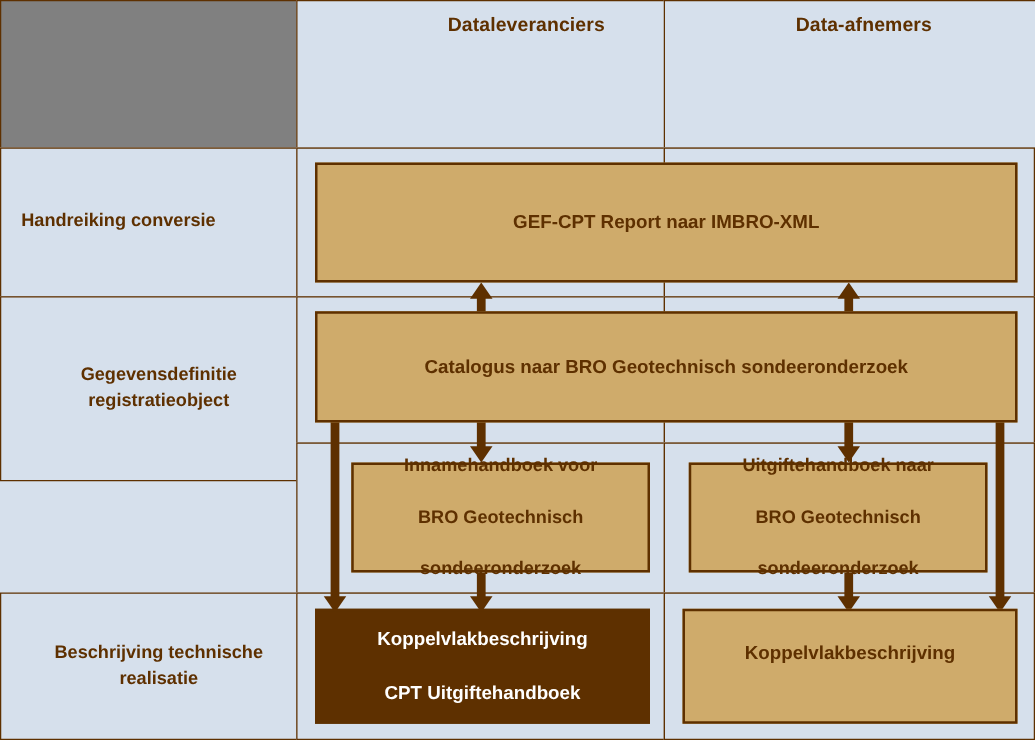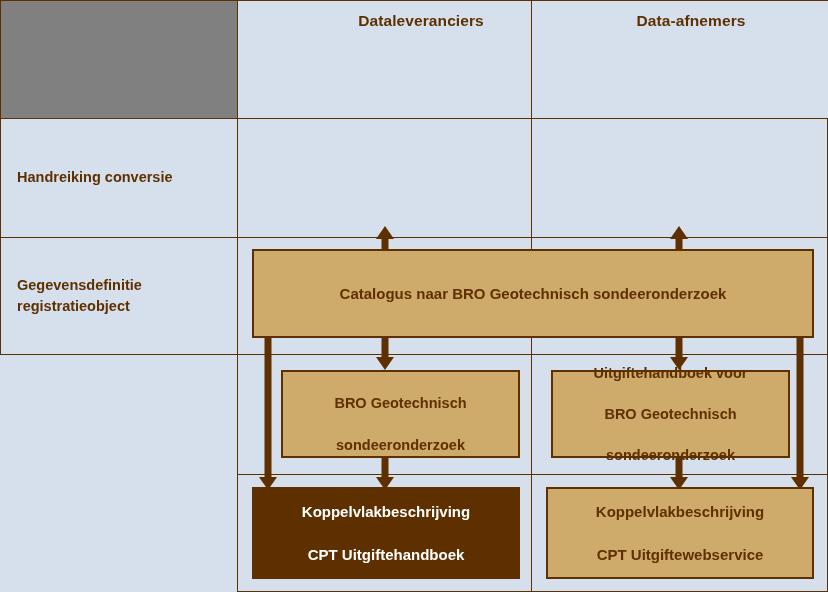--- a/index.html
+++ b/index.html
@@ -42,20 +42,21 @@
   .rowhead{
     display:flex;
     align-items:center;
     padding-left:16px;
   }
   .rowhead span{
     color:#5e3000;
     font-size:14.5px;
     font-weight:bold;
     line-height:1.45;
+    text-align:center;
   }
 
   
   .box{
     position:absolute;
     box-sizing:border-box;
     background:#cfab6b;
     border:2px solid #5e3000;
     display:flex;
     align-items:center;
@@ -123,29 +124,32 @@
   <div class="cell colhead" style="left:531px;top:0;width:320px;height:119px;">
     <span>Data-afnemers</span>
   </div>
 
   <div class="cell rowhead" style="left:0;top:118px;width:238px;height:120px;">
     <span>Handreiking conversie</span>
   </div>
   <div class="cell" style="left:237px;top:118px;width:295px;height:120px;"></div>
   <div class="cell" style="left:531px;top:118px;width:297px;height:120px;"></div>
 
-  <div class="cell rowhead" style="left:0;top:237px;width:238px;height:118px;">
+  <div class="cell rowhead" style="left:0;top:237px;width:238px;height:148px;">
     <span>Gegevensdefinitie registratieobject</span>
   </div>
   <div class="cell" style="left:237px;top:237px;width:295px;height:118px;"></div>
   <div class="cell" style="left:531px;top:237px;width:297px;height:118px;"></div>
 
   <div class="cell" style="left:237px;top:354px;width:295px;height:121px;"></div>
   <div class="cell" style="left:531px;top:354px;width:297px;height:121px;"></div>
 
+  <div class="cell rowhead" style="left:0;top:474px;width:238px;height:118px;">
+    <span>Beschrijving technische realisatie</span>
+  </div>
   <div class="cell" style="left:237px;top:474px;width:295px;height:118px;"></div>
   <div class="cell" style="left:531px;top:474px;width:297px;height:118px;"></div>
 
   <div class="arrow up" style="left:376px;top:226px;width:18px;height:33px;">
     <div class="shaft" style="top:12px;bottom:0;"></div>
     <div class="head"></div>
   </div>
 
   <div class="arrow up" style="left:670px;top:226px;width:18px;height:33px;">
     <div class="shaft" style="top:12px;bottom:0;"></div>
@@ -175,48 +179,50 @@
   <div class="arrow down" style="left:376px;top:458px;width:18px;height:32px;">
     <div class="shaft" style="top:0;height:20px;"></div>
     <div class="head"></div>
   </div>
 
   <div class="arrow down" style="left:670px;top:458px;width:18px;height:32px;">
     <div class="shaft" style="top:0;height:20px;"></div>
     <div class="head"></div>
   </div>
 
+  <div class="box" style="left:252px;top:130px;width:562px;height:96px;">
+    <span>GEF-CPT Report naar IMBRO-XML</span>
+  </div>
 
   <div class="box" style="left:252px;top:249px;width:562px;height:89px;">
     <span>Catalogus naar BRO Geotechnisch sondeeronderzoek</span>
   </div>
 
   <div class="box small" style="left:281px;top:370px;width:239px;height:88px;">
     <span>
-      <br>
+      <span>Innamehandboek voor</span><br>
       <span>BRO Geotechnisch</span><br>
       <span>sondeeronderzoek</span>
     </span>
   </div>
 
   <div class="box small" style="left:551px;top:370px;width:239px;height:88px;">
     <span>
-      <span>Uitgiftehandboek voor</span><br>
+      <span>Uitgiftehandboek naar</span><br>
       <span>BRO Geotechnisch</span><br>
       <span>sondeeronderzoek</span>
     </span>
   </div>
 
   <div class="box dark" style="left:252px;top:487px;width:268px;height:92px;">
     <span>
       <span>Koppelvlakbeschrijving</span><br>
       <span>CPT Uitgiftehandboek</span>
     </span>
   </div>
 
   <div class="box" style="left:546px;top:487px;width:268px;height:92px;">
     <span>
       <span>Koppelvlakbeschrijving</span><br>
-      <span>CPT Uitgiftewebservice</span>
     </span>
   </div>
 
 </div>
 
 </body></html>

